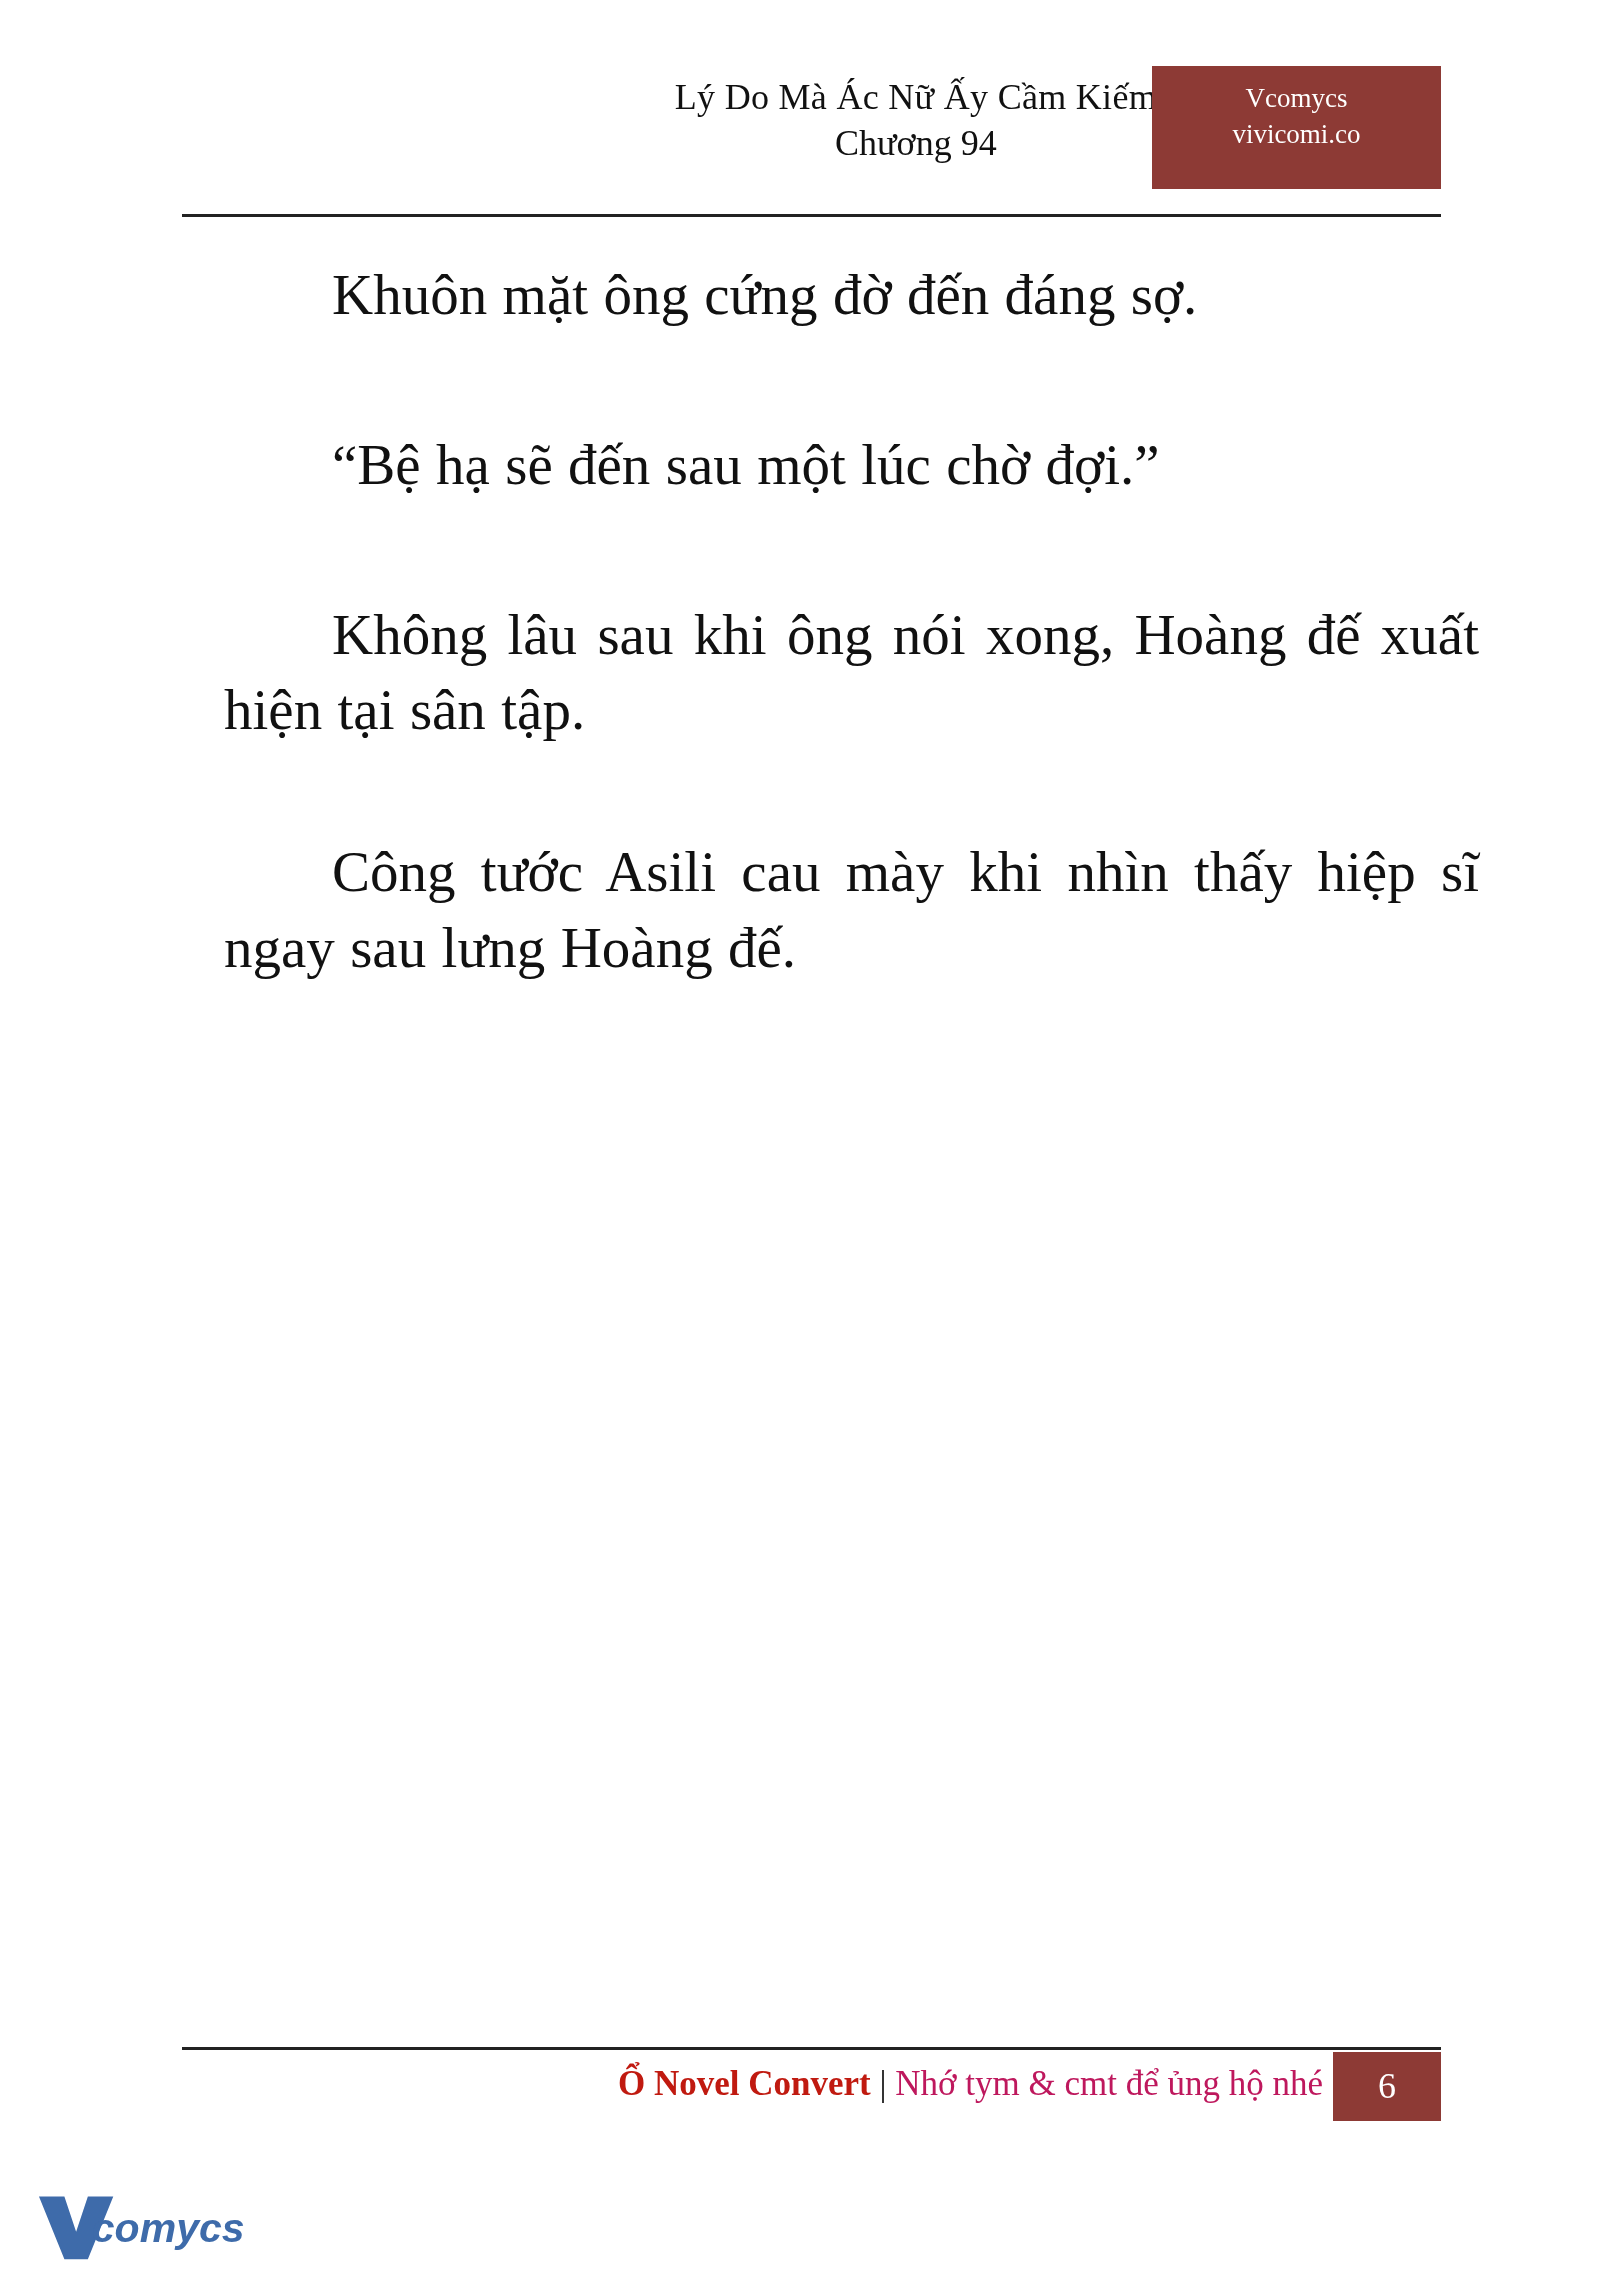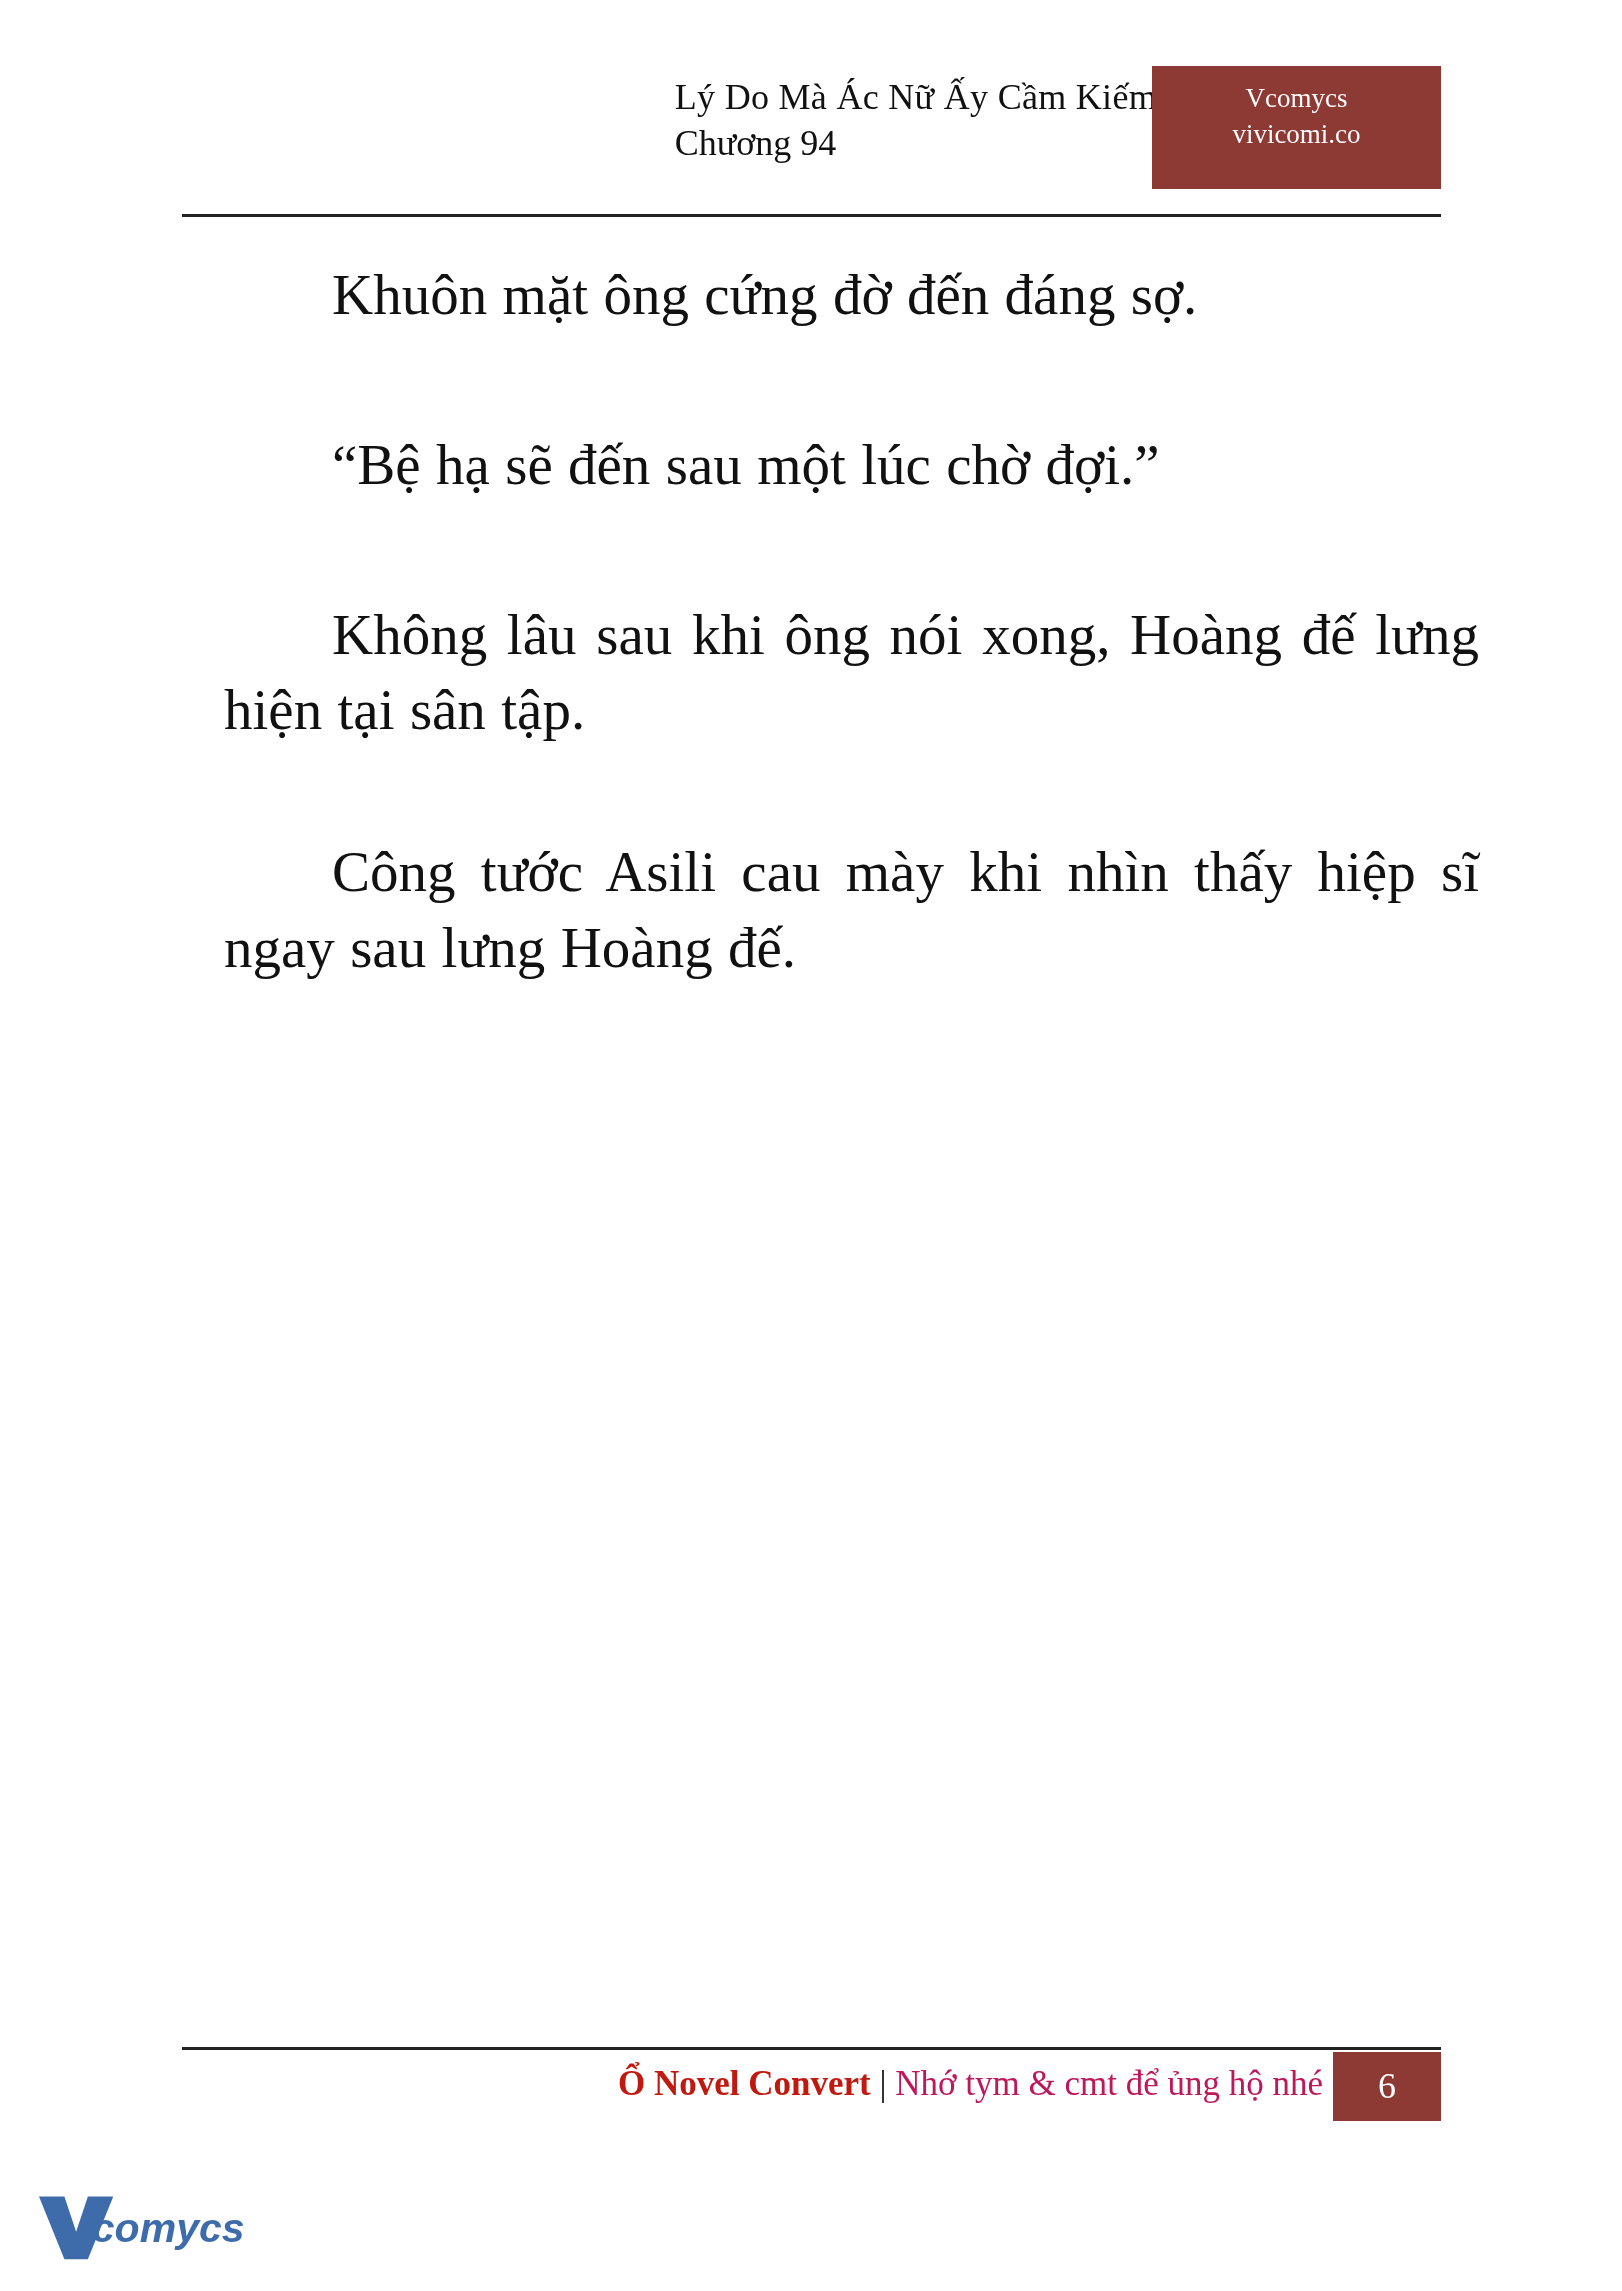--- a/index.html
+++ b/index.html
@@ -28,21 +28,21 @@
     position: absolute;
     left: 182px;
     top: 74px;
     width: 1259px;
     height: 125px;
   }
   .header-title-block {
     position: absolute;
     right: 284px;
     top: 0;
-    text-align: left;
+    text-align: center;
     line-height: 1.28;
   }
   .header-title {
     font-size: 36px;
     letter-spacing: 0.3px;
     white-space: nowrap;
   }
   .header-chapter {
     font-size: 36px;
     white-space: nowrap;
@@ -161,21 +161,21 @@
     <div class="header-badge">
       <div>Vcomycs</div>
       <div>vivicomi.co</div>
     </div>
   </div>
   <div class="header-rule"></div>
 
   <div class="content">
     <p class="para">Khuôn mặt ông cứng đờ đến đáng sợ.</p>
     <p class="para">“Bệ hạ sẽ đến sau một lúc chờ đợi.”</p>
-    <p class="para tight">Không lâu sau khi ông nói xong, Hoàng đế lưng hiện tại sân tập.</p>
+    <p class="para tight">Không lâu sau khi ông nói xong, Hoàng đế xuất hiện tại sân tập.</p>
     <p class="para">Công tước Asili cau mày khi nhìn thấy hiệp sĩ ngay sau lưng Hoàng đế.</p>
   </div>
 
   <div class="footer-rule"></div>
   <div class="footer">
     <div class="footer-text">
       <span class="footer-brand">Ổ Novel Convert</span>
       <span class="footer-sep">|</span>
       <span class="footer-note">Nhớ tym &amp; cmt để ủng hộ nhé</span>
     </div>

